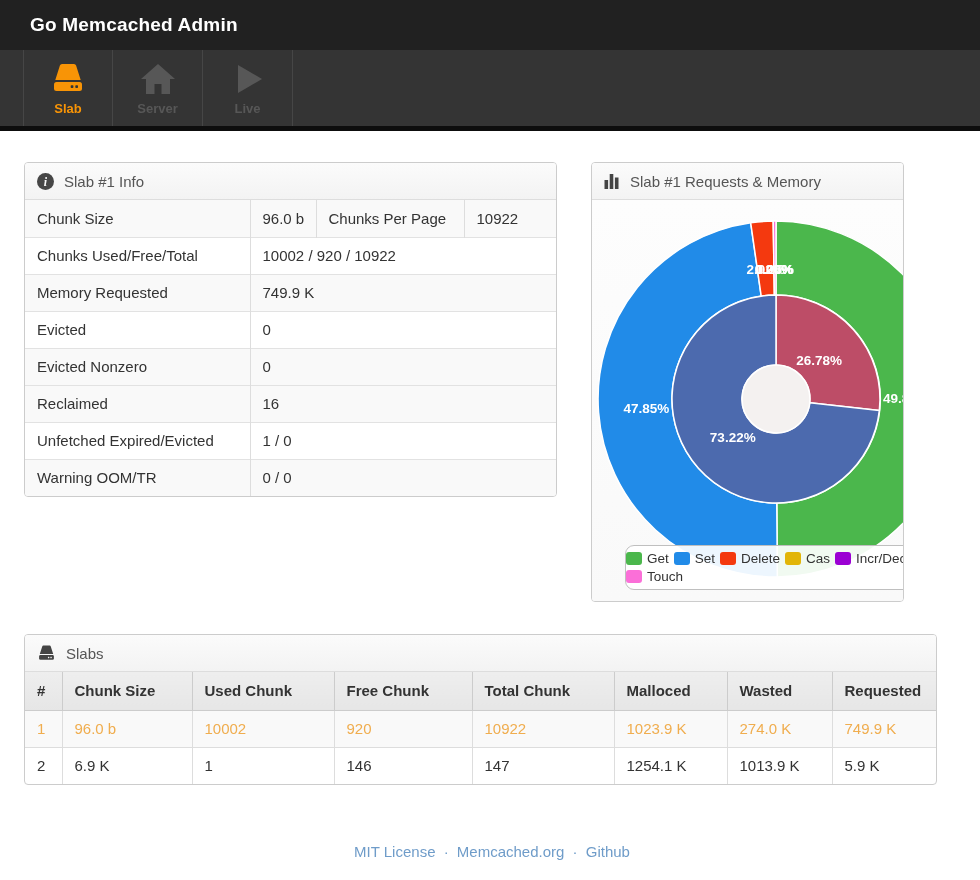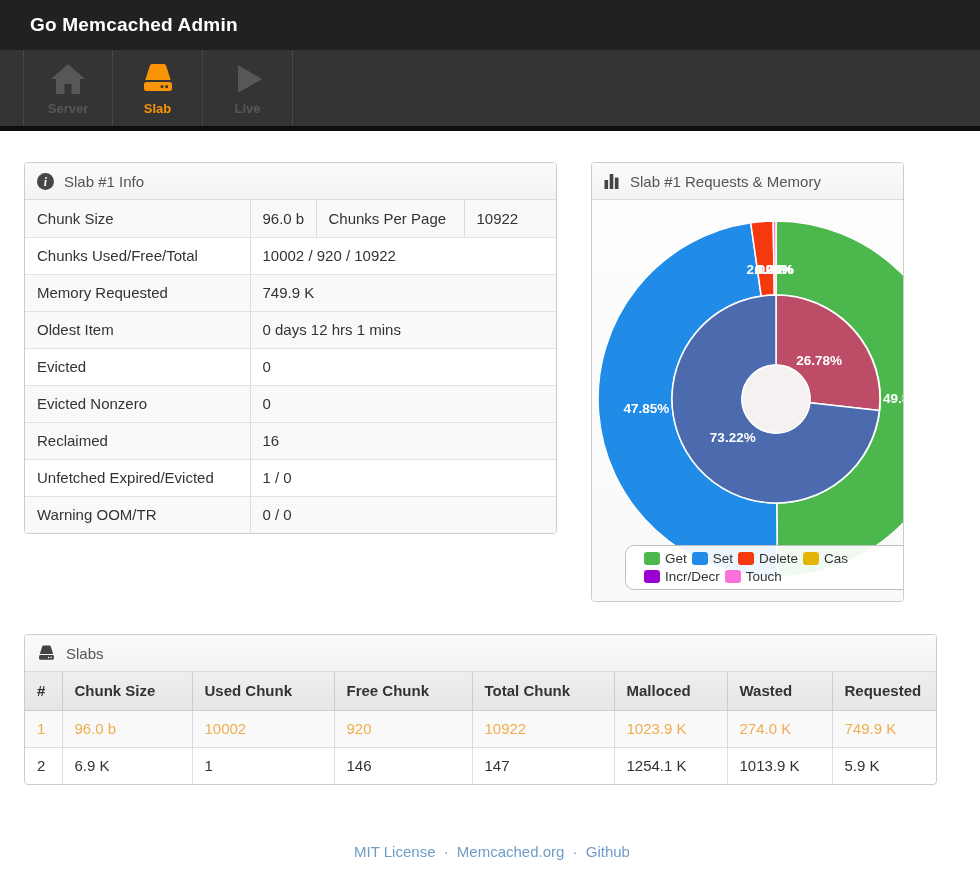--- a/index.html
+++ b/index.html
@@ -43,21 +43,21 @@
                    overflow: hidden; white-space: nowrap; }
   .info-table td:first-child { border-left: none; }
   .info-table tr:first-child td { border-top: none; }
   .info-table tr.striped { background: #f9f9f9; }
 
   
   .chart-panel { width: 313px; }
   .chart-body { position: relative; width: 367px; height: 401px; background: linear-gradient(#fdfdfd, #f9f9f9); }
   .chart-legend { position: absolute; left: 33px; top: 345px; width: 299px;
                   background: rgba(255,255,255,.92); border: 1px solid #bfbfbf; border-radius: 9px;
-                  padding: 5px 18px; display: flex; flex-wrap: wrap; column-gap: 5px; row-gap: 3px; align-items: center; }
+                  padding: 5px 0; display: flex; flex-wrap: wrap; column-gap: 5px; row-gap: 3px; align-items: center; }
   .legend-item { display: inline-flex; align-items: center; gap: 5px; }
   .legend-swatch { width: 16px; height: 13px; border-radius: 3px; display: inline-block; }
   .legend-label { font-size: 13.5px; color: #333; }
 
   
   .slabs-panel { margin-top: 32px; width: 913px; }
   .slabs-table { width: 100%; border-collapse: collapse; table-layout: fixed; font-size: 15px; }
   .slabs-table th { background: linear-gradient(#eeeeee, #e6e6e6); font-weight: bold; text-align: left;
                     padding: 0 12px; height: 38px; border-left: 1px solid #ccc; border-bottom: 1px solid #ccc; color: #333; }
   .slabs-table th:first-child { border-left: none; }
@@ -75,34 +75,34 @@
 </style>
 </head>
 <body>
 
 <header class="topbar">
   <span class="brand">Go Memcached Admin</span>
 </header>
 
 <nav class="navbar">
   <div class="nav-tabs">
-      <a class="nav-tab">
-        <span class="tab-icon"><svg width="36" height="32" viewBox="0 0 36 32">
-            <path fill="#575757" d="M18 1 L35 16 L30 16 L30 31 L21.5 31 L21.5 21 L14.5 21 L14.5 31 L6 31 L6 16 L1 16 Z"></path>
-          </svg></span>
-        <span class="tab-label">Server</span>
-      </a>
       <a class="nav-tab active">
         <span class="tab-icon"><svg width="36" height="32" viewBox="0 0 36 32">
             <path fill="#f89406" d="M12 1 h12 q1.6 0 2.1 1.6 l4.6 14.4 h-25.4 l4.6 -14.4 q0.5 -1.6 2.1 -1.6 z"></path>
             <rect fill="#f89406" x="4" y="19" width="28" height="9" rx="2.5"></rect>
             <rect fill="#343434" x="20.7" y="22.2" width="2.7" height="2.7" rx="0.7"></rect>
             <rect fill="#343434" x="25.3" y="22.2" width="2.7" height="2.7" rx="0.7"></rect>
           </svg></span>
         <span class="tab-label">Slab</span>
+      </a>
+      <a class="nav-tab">
+        <span class="tab-icon"><svg width="36" height="32" viewBox="0 0 36 32">
+            <path fill="#575757" d="M18 1 L35 16 L30 16 L30 31 L21.5 31 L21.5 21 L14.5 21 L14.5 31 L6 31 L6 16 L1 16 Z"></path>
+          </svg></span>
+        <span class="tab-label">Server</span>
       </a>
       <a class="nav-tab">
         <span class="tab-icon"><svg width="36" height="32" viewBox="0 0 36 32">
             <path fill="#575757" d="M8 2 L32 16 L8 30 Z"></path>
           </svg></span>
         <span class="tab-label">Live</span>
       </a>
     </div>
 </nav>
 
@@ -133,24 +133,20 @@
               <td>Chunks Per Page</td>
               <td>10922</td>
             </tr>
             <tr>
               <td>Chunks Used/Free/Total</td>
               <td colspan="3">10002 / 920 / 10922</td>
             </tr>
             <tr class="striped">
               <td>Memory Requested</td>
               <td colspan="3">749.9 K</td>
-            </tr>
-            <tr class="striped">
-              <td>Oldest Item</td>
-              <td colspan="3">0 days 12 hrs 1 mins</td>
             </tr>
             <tr>
               <td>Evicted</td>
               <td colspan="3">0</td>
             </tr>
             <tr class="striped">
               <td>Evicted Nonzero</td>
               <td colspan="3">0</td>
             </tr>
             <tr class="striped">

